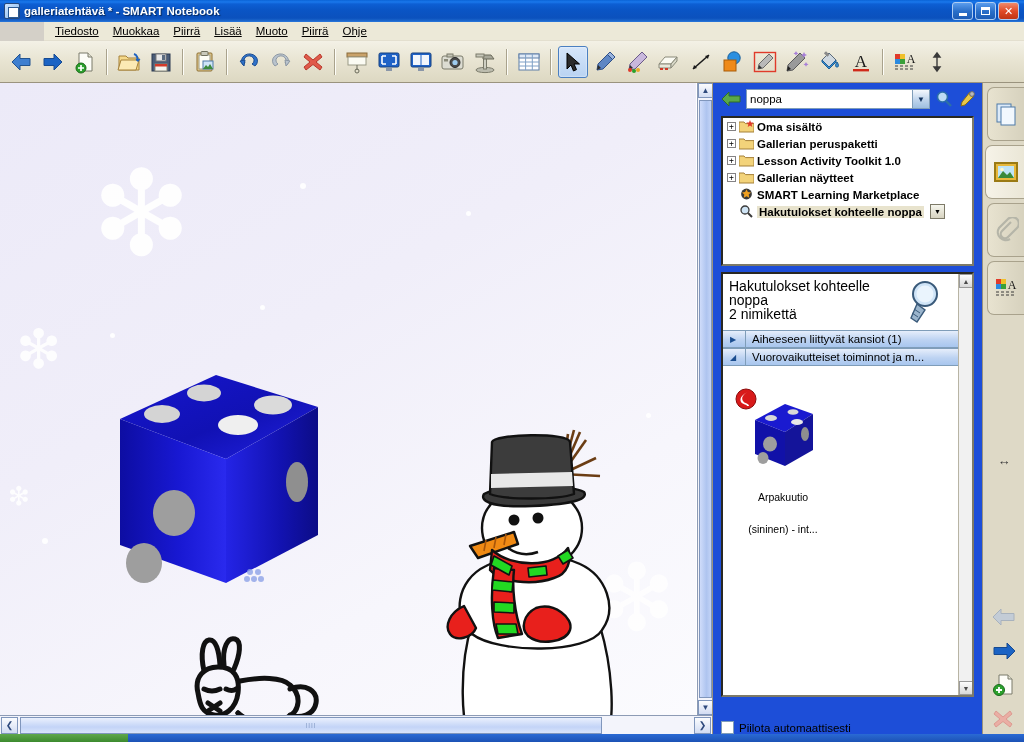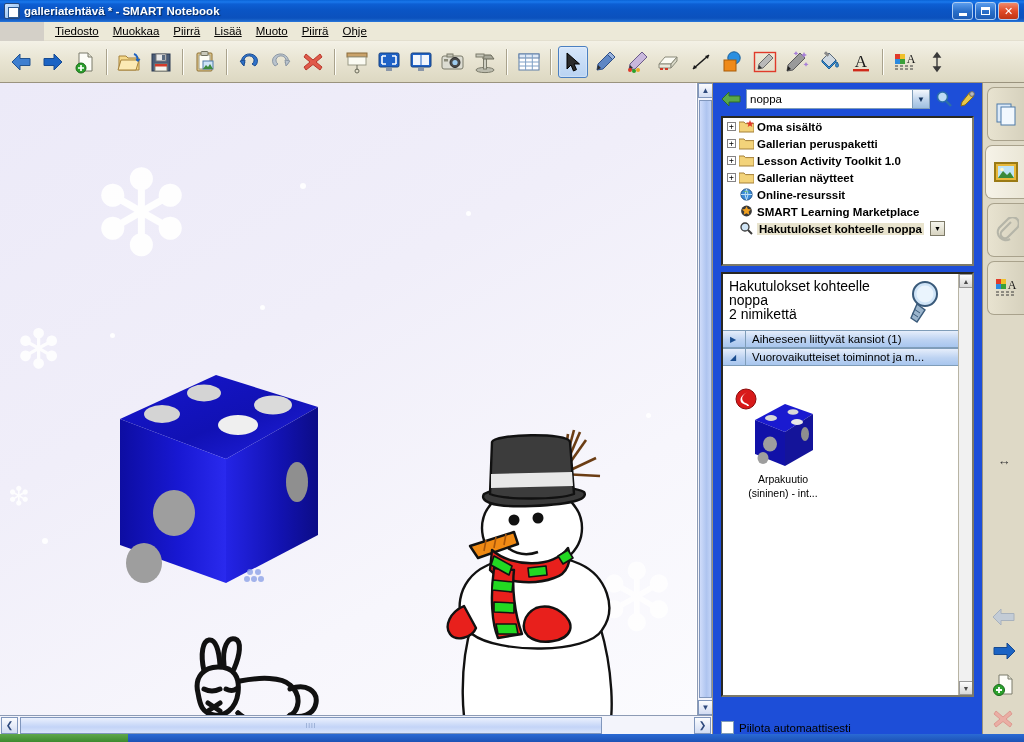--- a/index.html
+++ b/index.html
@@ -174,21 +174,21 @@
     background: linear-gradient(180deg,#e6eefb,#bdd3f2 55%,#a8c6ee);
     border-top: 1px solid #7f9db9; border-bottom: 1px solid #7f9db9;
     font-size: 11.5px; padding-left: 2px;
   }
   .res-sec .tri { width: 16px; text-align: center; color: #1b4d8f; font-size: 8px; flex: none; }
   .res-sec .sl { border-left: 1px solid #7f9db9; padding-left: 6px; height: 18px; line-height: 18px; flex: 1; white-space: nowrap; overflow: hidden; }
   .thumb-item { position: absolute; left: 10px; top: 118px; width: 100px; }
   .thumb-img {
     width: 88px; height: 80px; background: #fff; position: relative; margin: 0 auto;
   }
-  .thumb-cap { text-align: center; font-size: 10.5px; line-height: 13px; color: #000; margin-top: 1px; }
+  .thumb-cap { text-align: center; font-size: 10.5px; line-height: 13px; color: #000; margin-top: 19px; }
   .res-vscroll {
     position: absolute; right: 0; top: 0; width: 14px; height: 100%;
     background: #f1f1f1; border-left: 1px solid #b8b4a4;
   }
   .res-vs-btn {
     position: absolute; left: 0; width: 14px; height: 14px;
     background: linear-gradient(180deg,#fdfdfd,#d8d8d8);
     border: 1px solid #9a9a9a; display: flex; align-items: center; justify-content: center;
     font-size: 7px; color: #4a4a4a;
   }
@@ -681,31 +681,20 @@
           <svg width="15" height="13" viewBox="0 0 15 13">
               <path d="M0 2 h5 l1.4 1.6 h8.6 v8.4 h-15 z" fill="#f3d37a" stroke="#a5813a"></path>
             </svg>
         </span>
         <span class="lbl">Gallerian näytteet</span>
       </div>
       <div class="tree-row">
         <span class="expander blank"></span>
         <span>
           <svg width="15" height="13" viewBox="0 0 15 13">
-              <circle cx="7.5" cy="6.5" r="5.6" fill="#3a8ad8" stroke="#1d4f84"></circle>
-              <path d="M2 6.5 h11 M7.5 1 q3 5.5 0 11 M7.5 1 q-3 5.5 0 11" fill="none" stroke="#bfe0f5"></path>
-              <path d="M4 3 q3 2 7 1" fill="#5fbf4a" stroke="none"></path>
-            </svg>
-        </span>
-        <span class="lbl">Online-resurssit</span>
-      </div>
-      <div class="tree-row">
-        <span class="expander blank"></span>
-        <span>
-          <svg width="15" height="13" viewBox="0 0 15 13">
               <circle cx="7.5" cy="6" r="5.4" fill="#3a3a3a"></circle>
               <path d="M7.5 1.2 l1.4 2.8 3.1.4 -2.3 2.2 .6 3.1 -2.8-1.5 -2.8 1.5 .6-3.1 -2.3-2.2 3.1-.4z" fill="#f0a020"></path>
             </svg>
         </span>
         <span class="lbl">SMART Learning Marketplace</span>
       </div>
       <div class="tree-row sel">
         <span class="expander blank"></span>
         <span>
           <svg width="15" height="13" viewBox="0 0 15 13">

